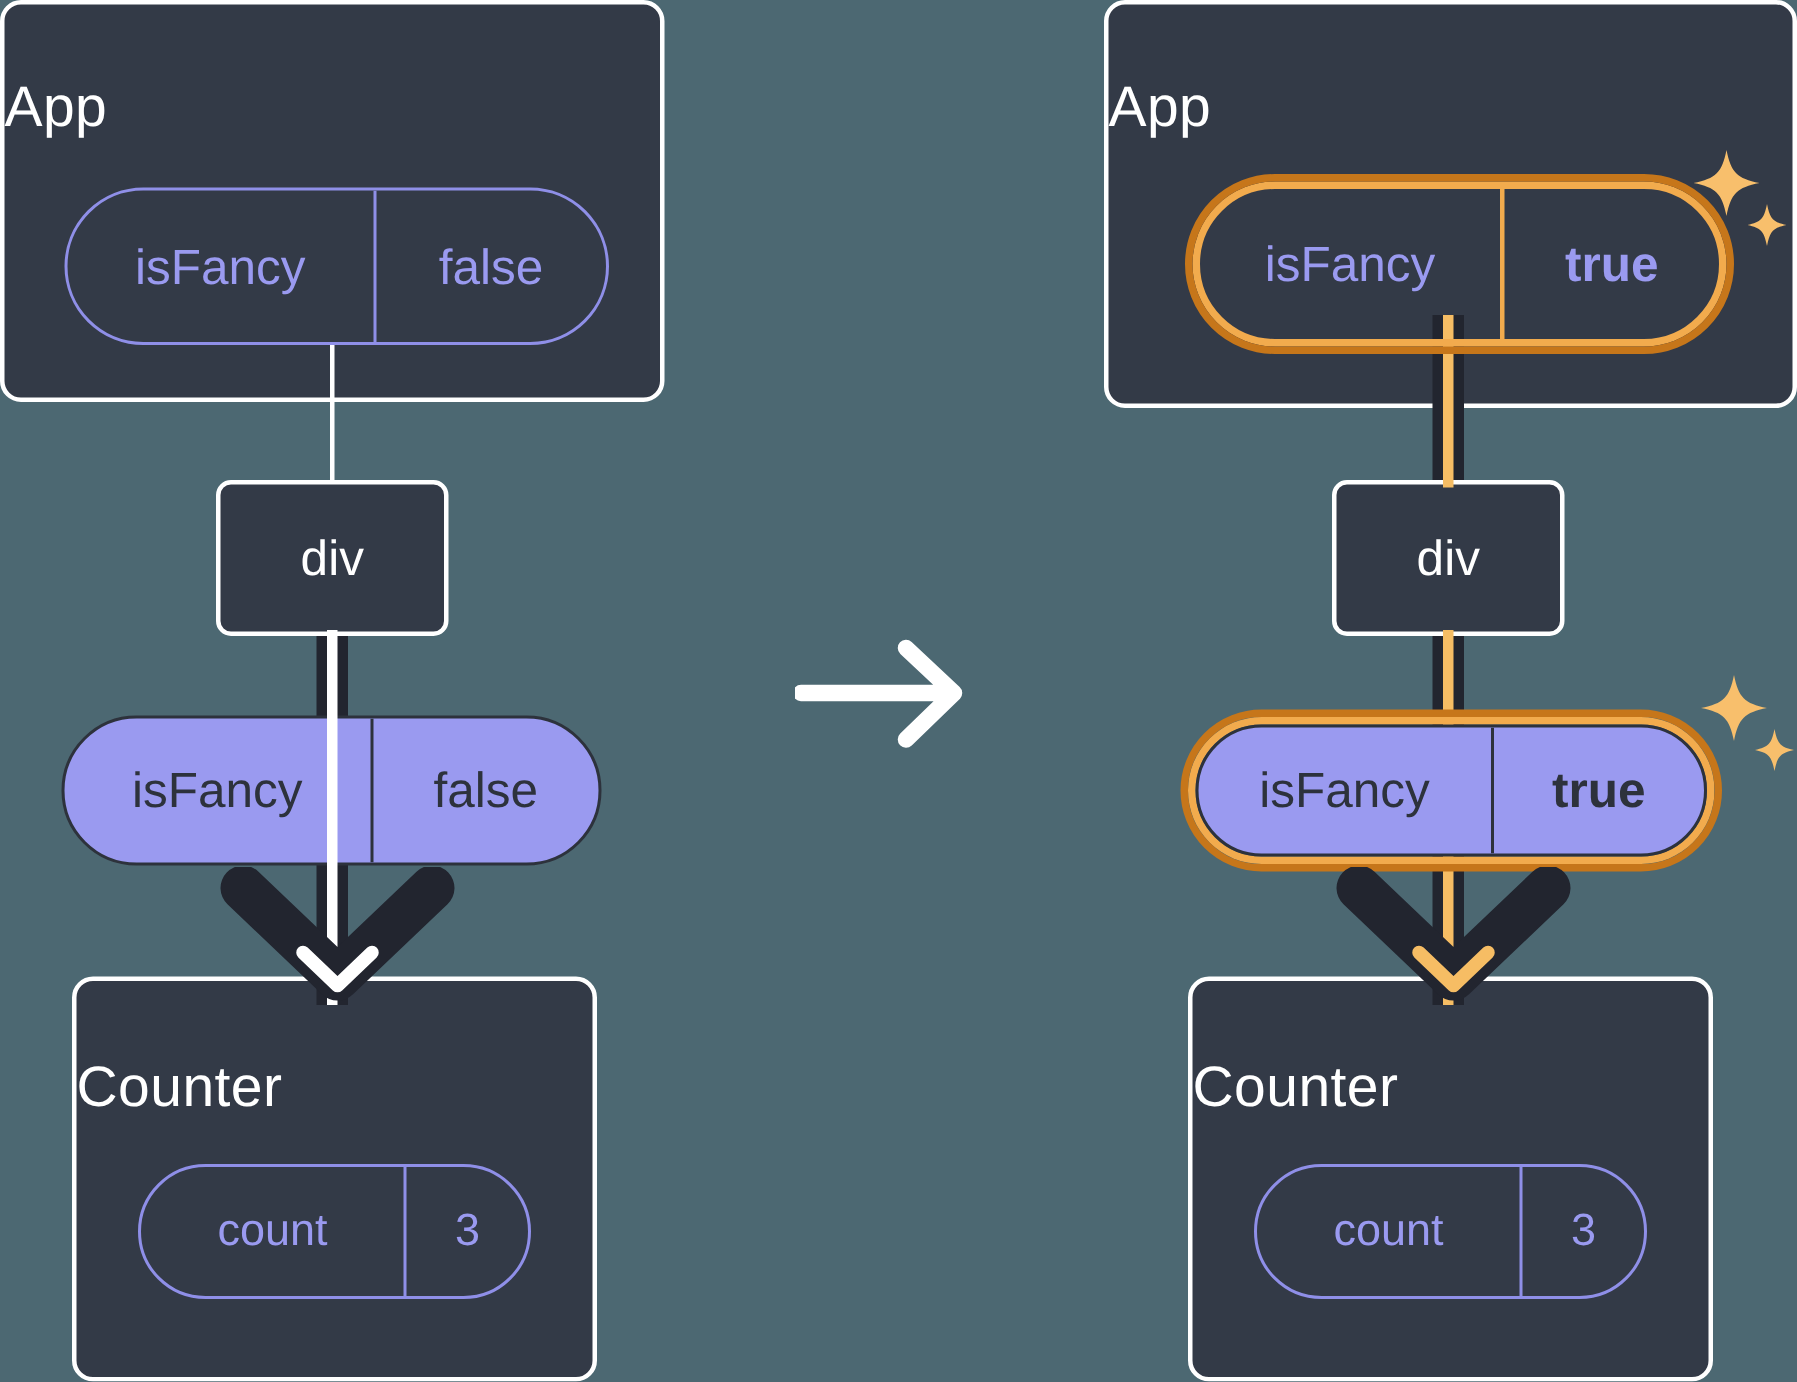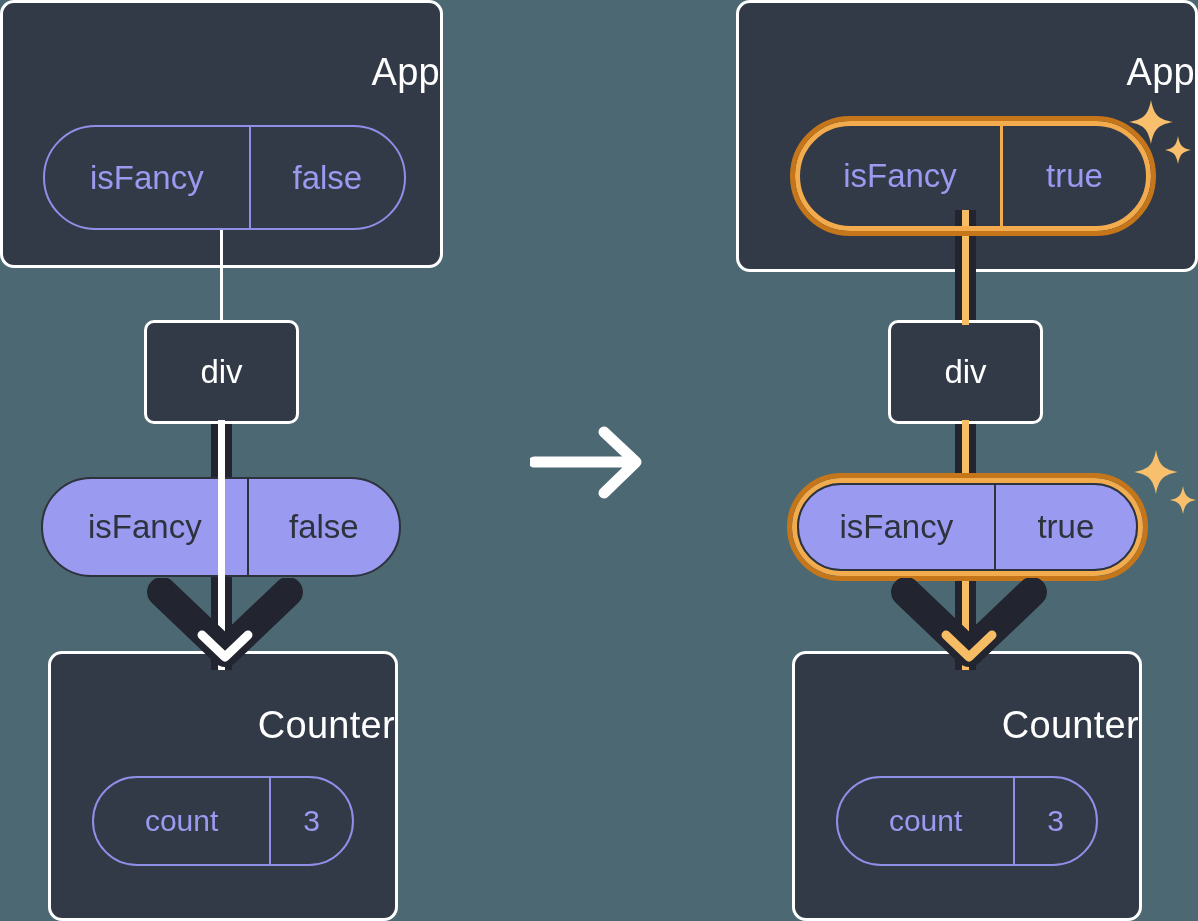--- a/index.html
+++ b/index.html
@@ -12,21 +12,21 @@
   #stage { position: relative; width: 1198px; height: 921px; }
 
   
   .cbox {
     position: absolute;
     background: #333a47;
     border: 3px solid #ffffff;
     border-radius: 14px;
     display: flex;
     flex-direction: column;
-    align-items: flex-end;
+    align-items: flex-start;
   }
   .cbox-title {
     color: #ffffff;
     font-size: 38px;
     font-weight: 400;
     letter-spacing: .3px;
     line-height: 1;
   }
 
   
@@ -82,21 +82,21 @@
 
   .hl-ring {
     position: absolute;
     border-radius: 999px;
     border: 5px solid #c6761a;
     box-shadow: inset 0 0 0 5px #f2ab4d;
     z-index: 8;
     pointer-events: none;
   }
 
-  .bold { font-weight: normal; }
+  .bold { font-weight: bold; }
 
   
   .line { position: absolute; }
   .line-thin-white { background: #ffffff; width: 3px; z-index: 2; }
   .line-thick      { background: #22252f; z-index: 5; }
   .line-core       { position: absolute; z-index: 7; }
 
   
   .chev { position: absolute; }
 

